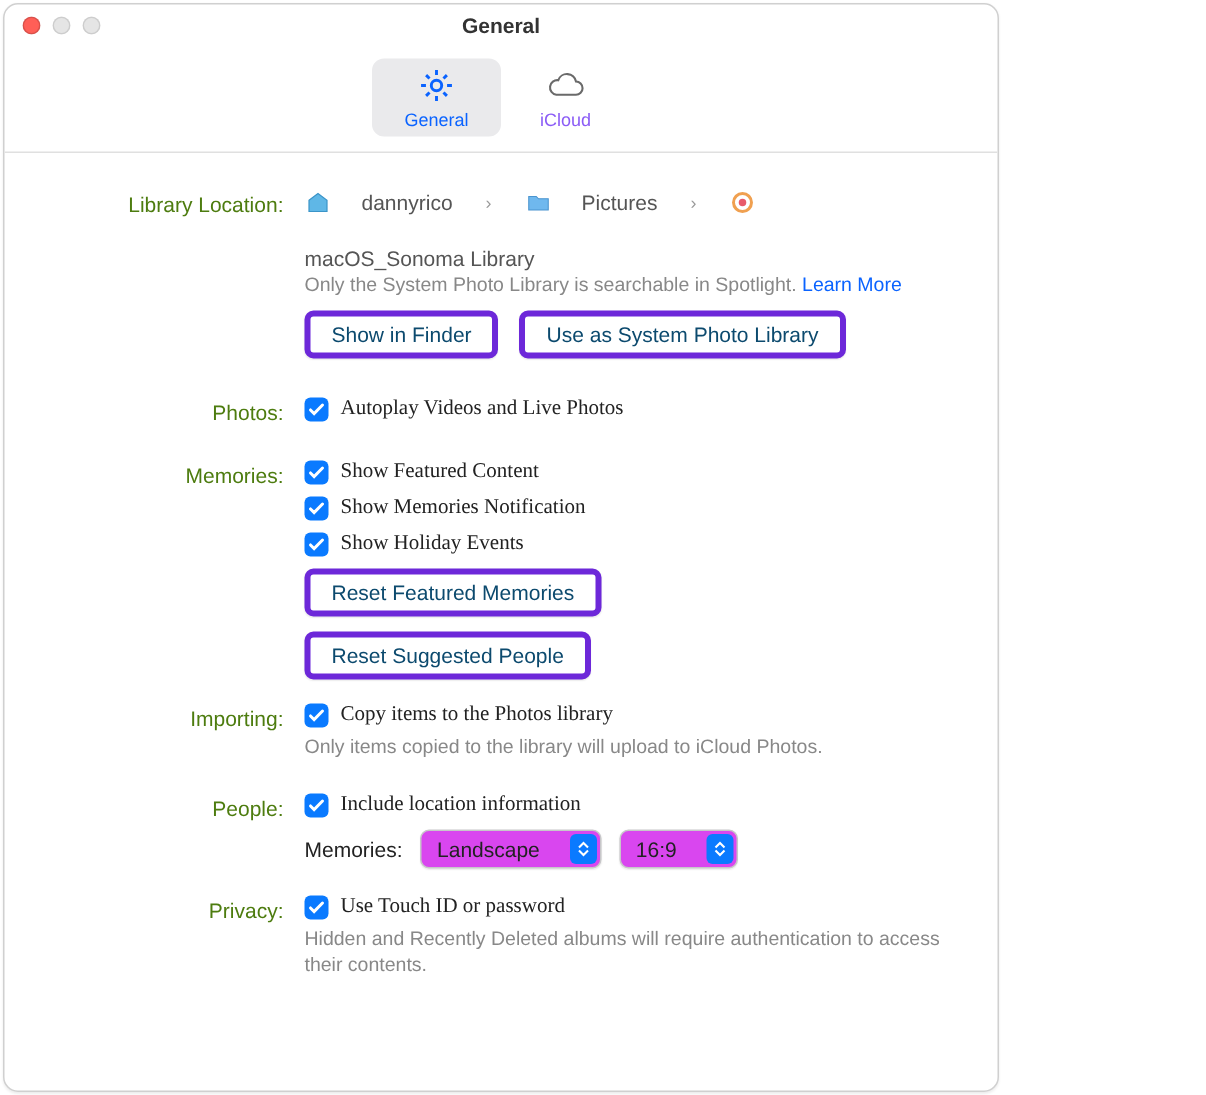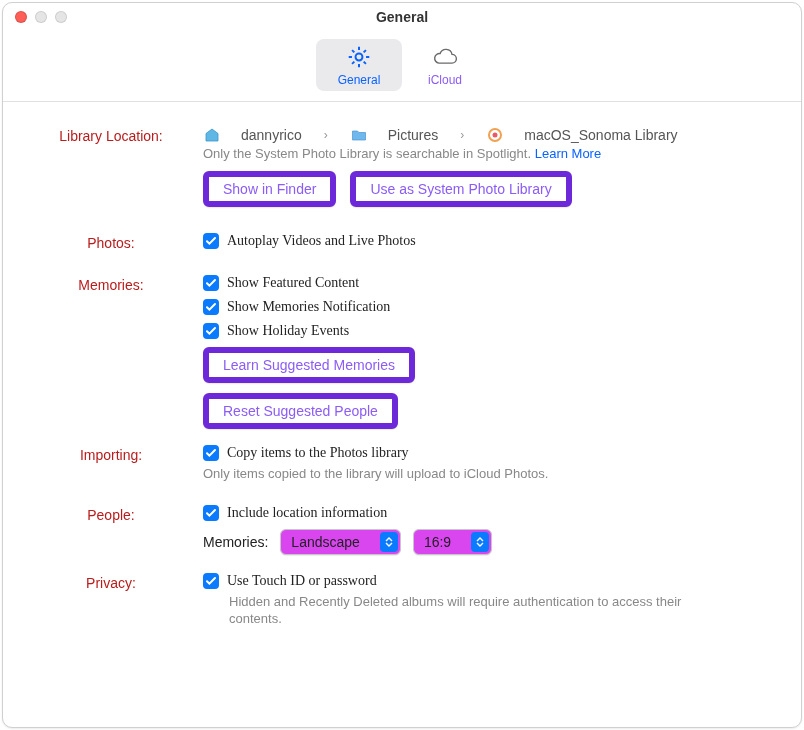--- a/index.html
+++ b/index.html
@@ -6,21 +6,21 @@
 body {
   font-family: -apple-system, "Helvetica Neue", Helvetica, Arial, sans-serif;
   font-size: 13px;
   background: #ffffff;
   color: #000;
   width: 804px;
   height: 730px;
   overflow: hidden;
 }
 .window {
-  width: 800px;
+  width: 664px;
   height: 726px;
   margin: 2px;
   border-radius: 10px;
   border: 1px solid #d0d0d0;
   background: #fff;
   overflow: hidden;
   box-shadow: 0 1px 2px rgba(0,0,0,0.08);
 }
 .titlebar {
   height: 28px;
@@ -84,25 +84,25 @@
   padding: 24px 30px 24px 30px;
 }
 .row {
   display: flex;
   align-items: flex-start;
   margin-bottom: 4px;
 }
 .label-col {
   width: 170px;
   min-width: 170px;
-  text-align: center;
+  text-align: right;
   padding-right: 14px;
   padding-top: 2px;
   font-size: 14px;
-  color: #b91c1c;
+  color: #4d7c0f;
 }
 .value-col {
   flex: 1;
   font-size: 14px;
   color: #222;
 }
 .breadcrumb {
   display: flex;
   align-items: center;
   gap: 20px;
@@ -121,25 +121,25 @@
 .bc-text { color: #555; font-size: 14px; }
 .subnote {
   color: #888;
   font-size: 13px;
   margin-top: 2px;
 }
 .link { color: #0a63ff; cursor: pointer; }
 .btn {
   display: inline-block;
   background: #fff;
-  border: 6px solid #6d28d9;
+  border: 4px solid #6d28d9;
   border-radius: 6px;
   padding: 4px 14px;
   font-size: 14px;
-  color: #8b5cf6;
+  color: #0c4a6e;
   cursor: default;
   box-shadow: 0 0.5px 1px rgba(0,0,0,0.08);
 }
 .btn-row {
   display: flex;
   gap: 14px;
   margin-top: 10px;
   margin-bottom: 8px;
 }
 .btn-stack { display: flex; flex-direction: column; align-items: flex-start; gap: 10px; margin-top: 8px; margin-bottom: 4px;}
@@ -306,21 +306,21 @@
         </div>
         <div class="check-row">
           <span class="checkbox">
             <svg width="12" height="12" viewBox="0 0 12 12">
                 <path d="M2 6.3l2.4 2.4L10 3" stroke="#fff" stroke-width="2" fill="none" stroke-linecap="round"></path>
               </svg>
           </span>
           <span class="check-text">Show Holiday Events</span>
         </div>
         <div class="btn-stack">
-          <span class="btn">Learn Suggested Memories</span>
+          <span class="btn">Reset Featured Memories</span>
           <span class="btn">Reset Suggested People</span>
         </div>
       </div>
     </div>
 
     <div style="height:8px;"></div>
 
     <div class="row">
       <div class="label-col">Importing:</div>
       <div class="value-col">
@@ -383,18 +383,18 @@
       <div class="label-col">Privacy:</div>
       <div class="value-col">
         <div class="check-row">
           <span class="checkbox">
             <svg width="12" height="12" viewBox="0 0 12 12">
                 <path d="M2 6.3l2.4 2.4L10 3" stroke="#fff" stroke-width="2" fill="none" stroke-linecap="round"></path>
               </svg>
           </span>
           <span class="check-text">Use Touch ID or password</span>
         </div>
-        <div class="desc" style="max-width:480px;margin-left:26px;">Hidden and Recently Deleted albums will require authentication to access their contents.</div>
+        <div class="desc" style="max-width:480px;">Hidden and Recently Deleted albums will require authentication to access their contents.</div>
       </div>
     </div>
 
   </div>
 </div>
 
 </body></html>

